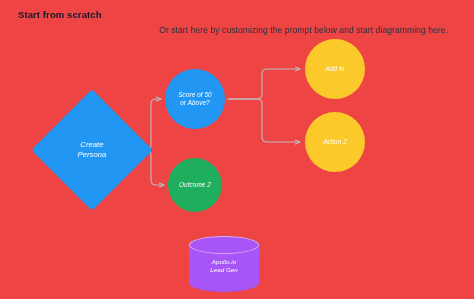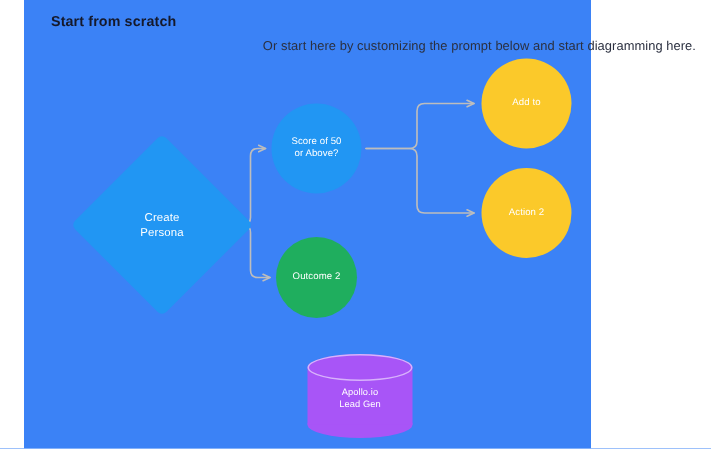--- a/index.html
+++ b/index.html
@@ -10,25 +10,25 @@
     width: 474px;
     height: 299px;
     background: #ffffff;
     font-family: "Liberation Sans", sans-serif;
     overflow: hidden;
     position: relative;
   }
 
   #canvas {
     position: absolute;
-    left: 16px;
-    top: 0;
-    width: 378px;
-    height: 299px;
-    background: #3b82f6;
+    left: 0;
+    top: 0;
+    width: 474px;
+    height: 299px;
+    background: #ef4444;
   }
 
   
   .header {
     position: absolute;
     left: 18px;
     top: 8px;
     width: 430px;
   }
   .header-title {
@@ -49,20 +49,21 @@
     text-align: right;
   }
 
   
   #diagram {
     position: absolute;
     left: 0;
     top: 0;
     width: 474px;
     height: 299px;
+    font-style: italic;
   }
   #connectors {
     position: absolute;
     left: 0;
     top: 0;
     width: 474px;
     height: 299px;
   }
 
   .node {

